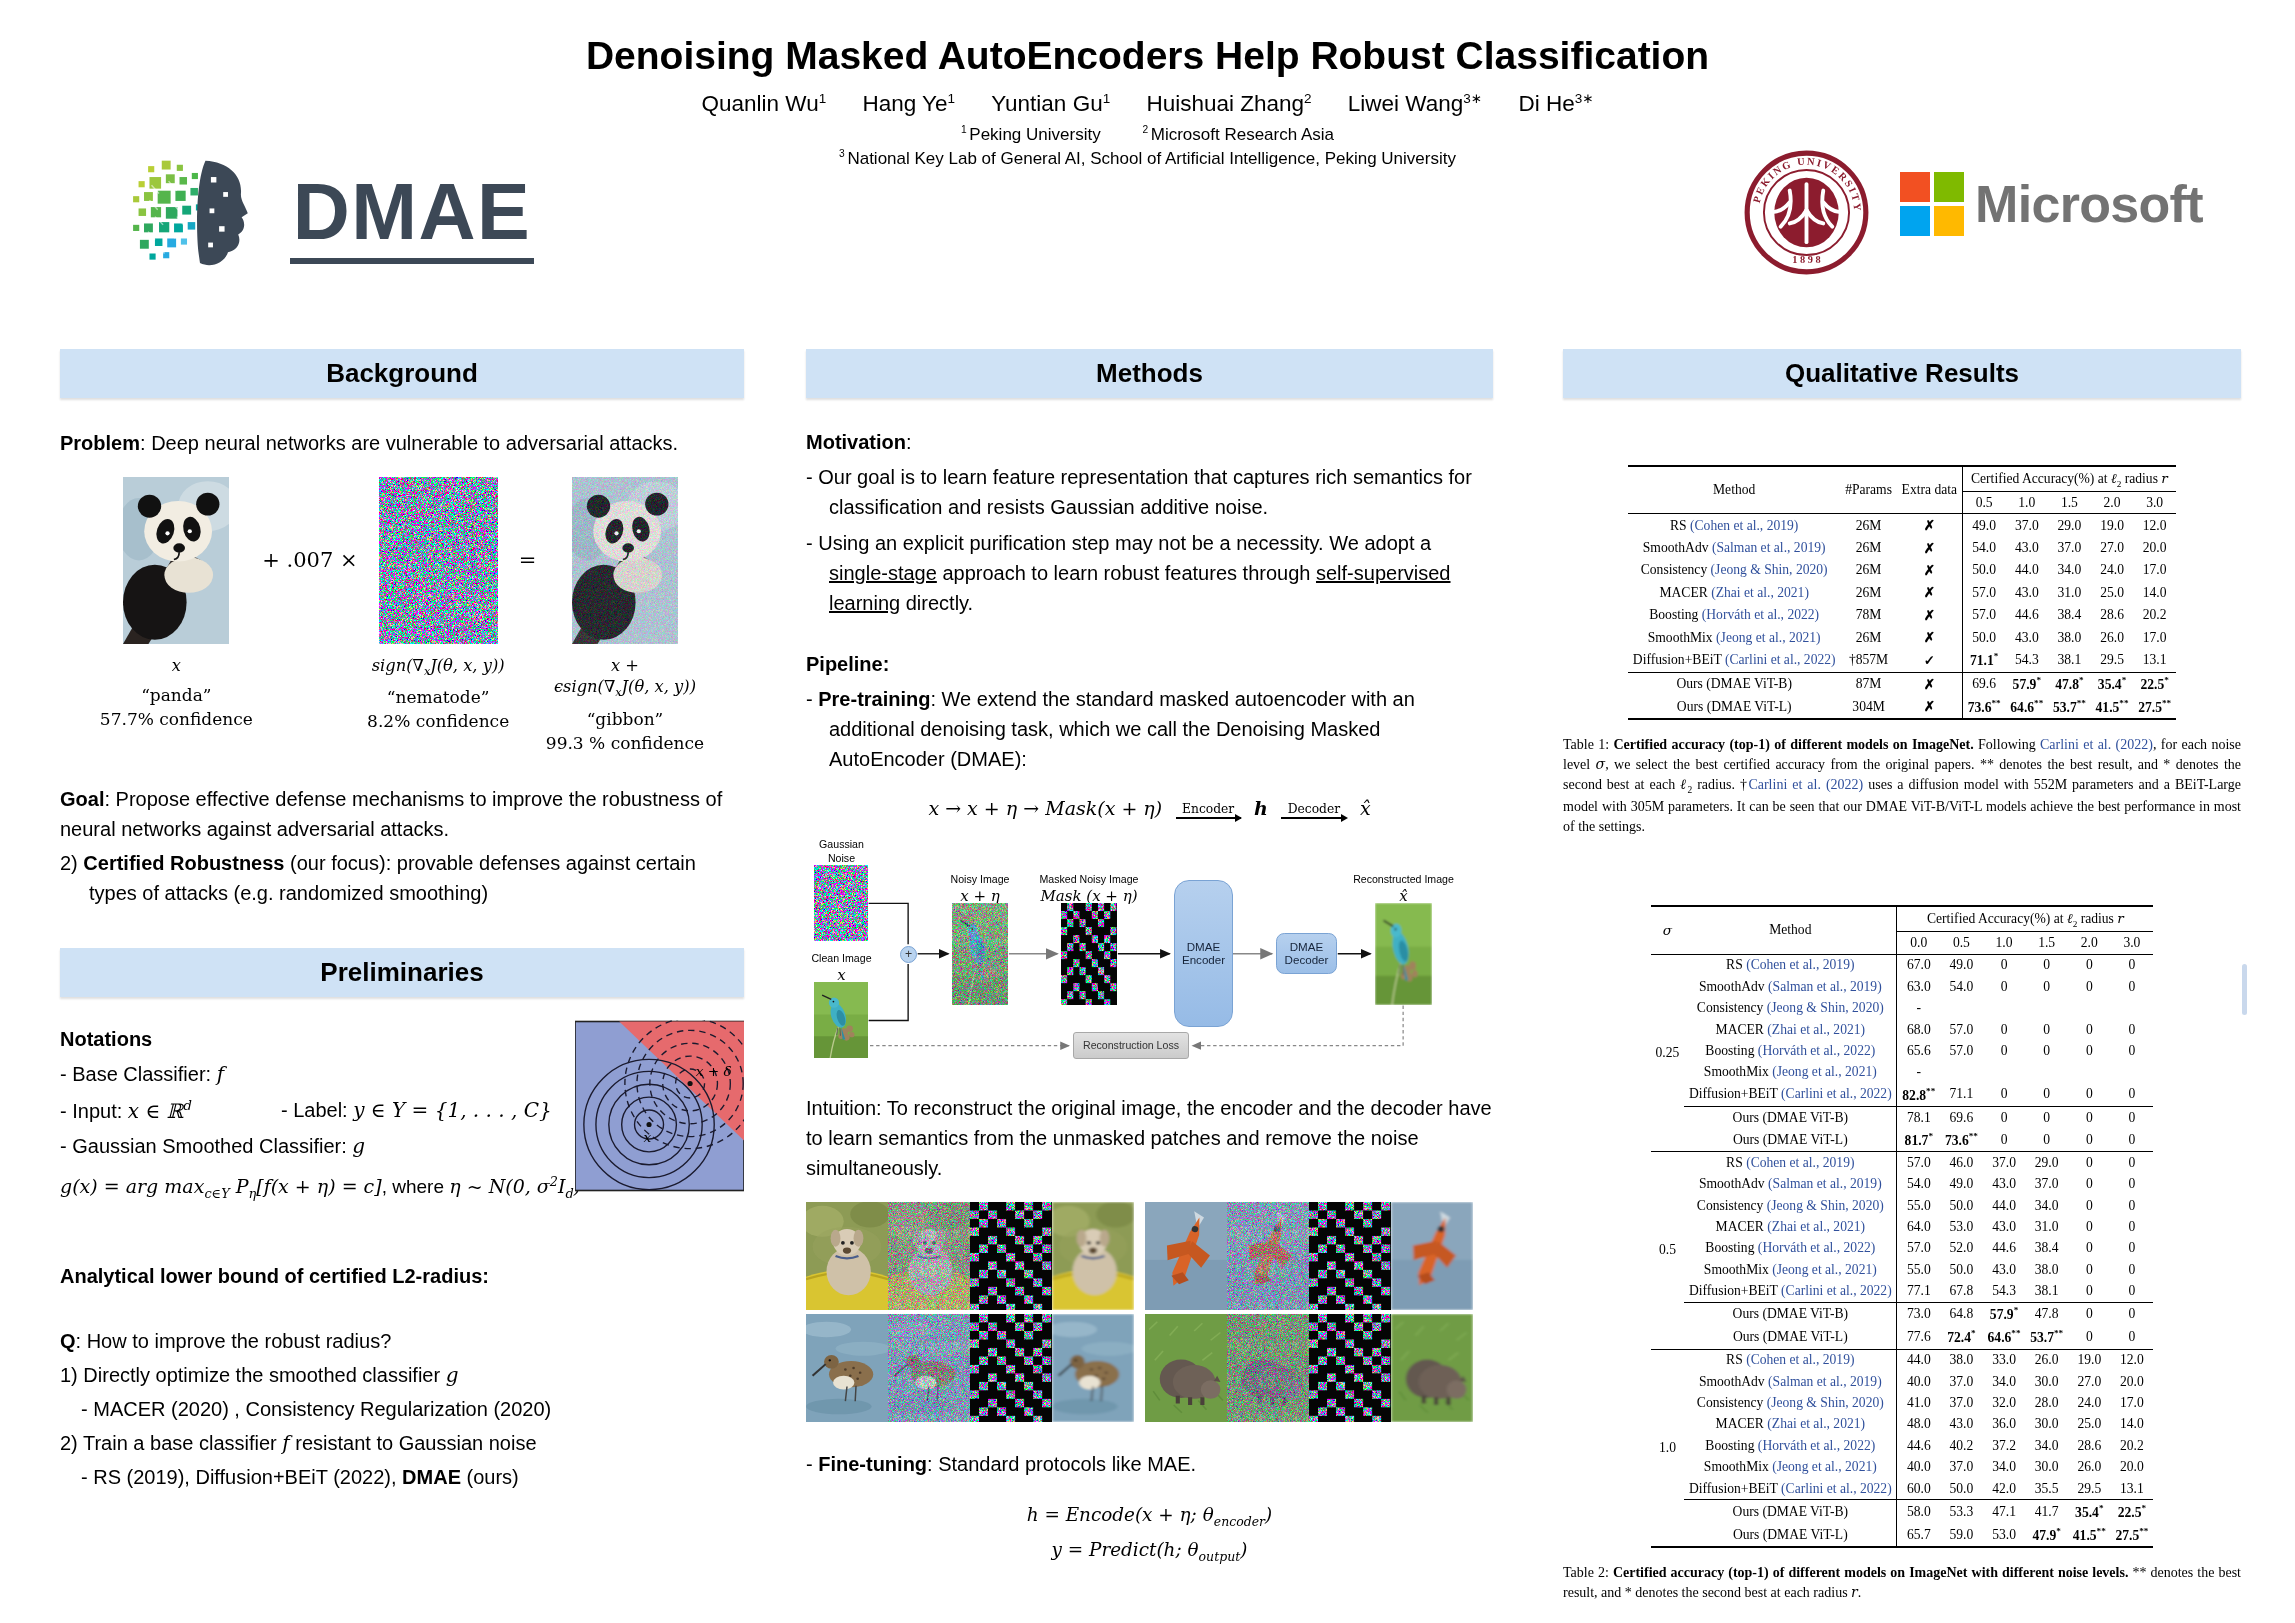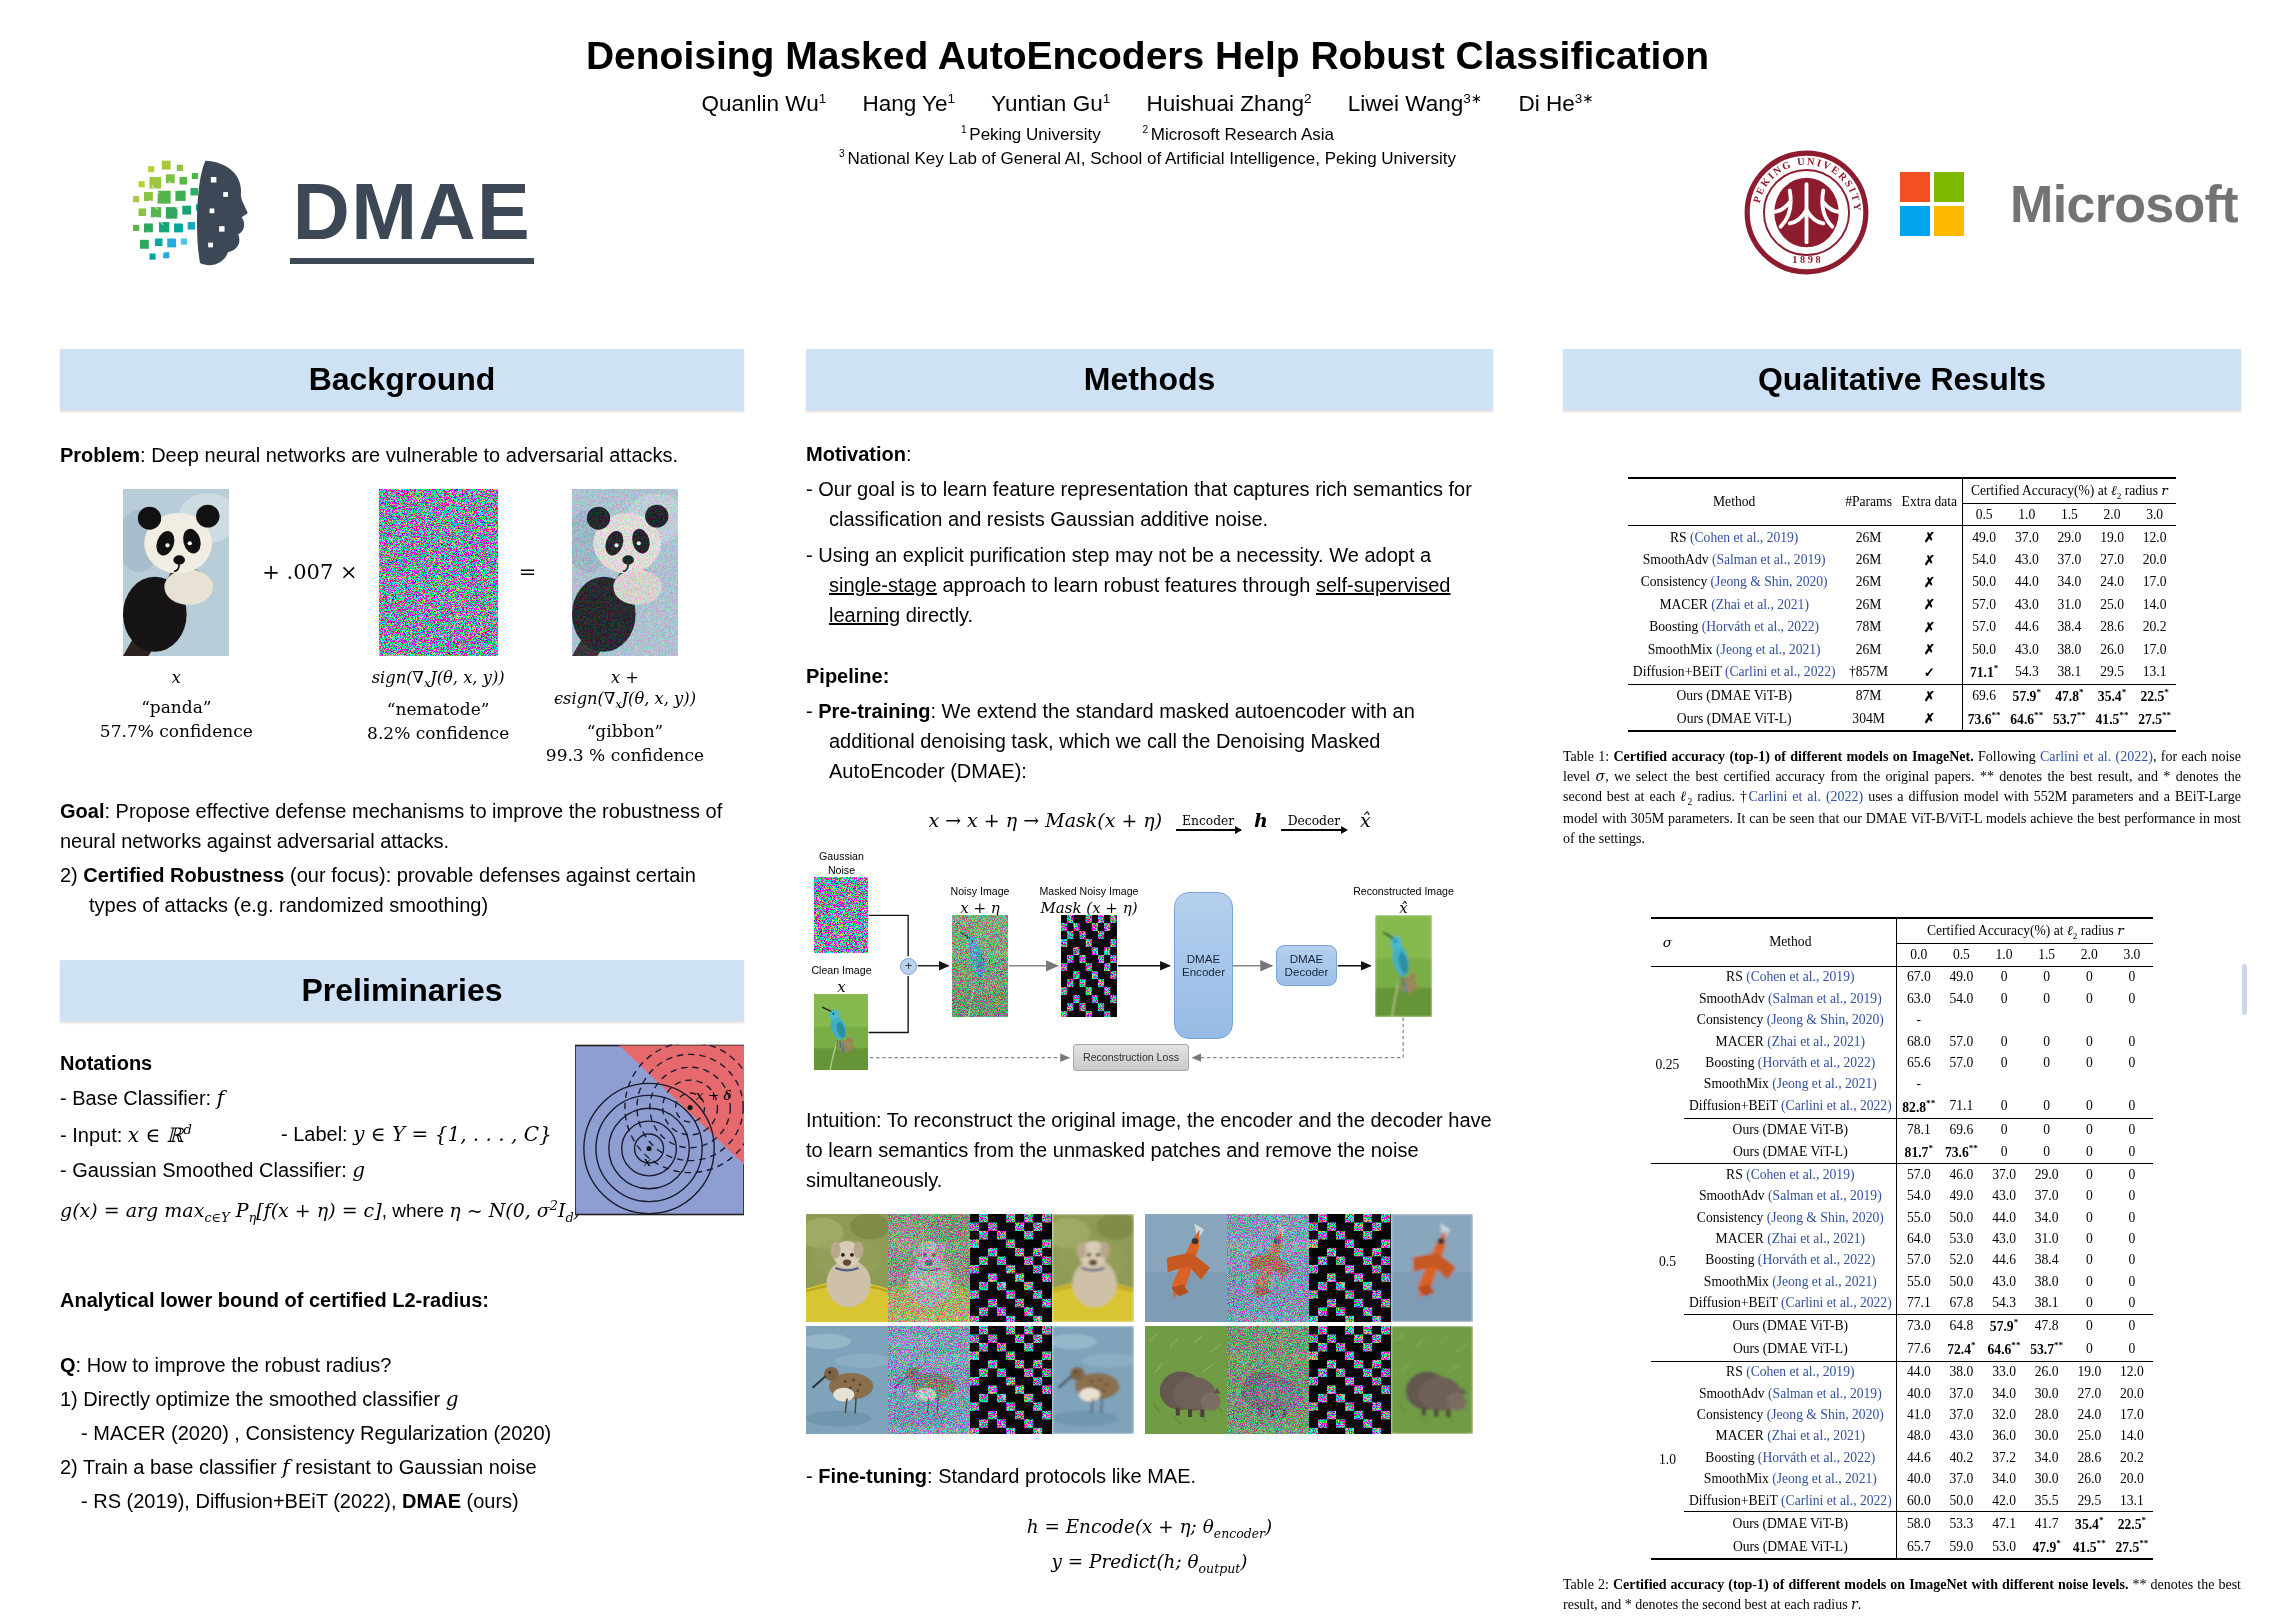--- a/index.html
+++ b/index.html
@@ -19,31 +19,31 @@
   #affil-line1 { top:124px; }
   #affil-line2 { top:148px; }
   .affil-line sup { font-size:60%; margin-right:2.7px; }
   .affil-gap { display:inline-block; width:37px; }
 
   
   #iclr-logo { position:absolute; left:129px; top:151px; display:flex; align-items:center; }
   #iclr-text { font-size:79px; font-weight:bold; color:#3c4856; line-height:1;
     border-bottom:6.1px solid #3c4856; padding:0 2.7px 6.8px 2.7px; letter-spacing:1.4px; margin-left:4.1px; }
   #pku-seal { position:absolute; left:1742px; top:148px; }
-  #ms-logo { position:absolute; left:1900px; top:172px; display:flex; align-items:center;gap:35px; }
+  #ms-logo { position:absolute; left:1900px; top:172px; display:flex; align-items:center; }
   #ms-squares { display:grid; grid-template-columns:30px 30px; grid-template-rows:30px 30px; gap:4.1px; }
   #ms-text { font-size:52px; font-weight:600; color:#737373; margin-left:11px; letter-spacing:-0.7px; }
 
   
   .col { position:absolute; top:349px; }
   #col1 { left:60px;  width:684px; }
   #col2 { left:806px; width:687px; }
   #col3 { left:1563px; width:678px; }
-  .band { height:61px; background:#cfe2f5; display:flex; align-items:center; justify-content:center;
-    font-size:32px; font-weight:bold; box-shadow:0 2px 2px rgba(0,0,0,.13); }
+  .band { height:49px; background:#cfe2f5; display:flex; align-items:center; justify-content:center;
+    font-size:26px; font-weight:bold; box-shadow:0 2px 2px rgba(0,0,0,.13); }
   .body-text { font-size:20px; line-height:1.5; }
   .mi { font-family:"DejaVu Serif","Liberation Serif",serif; font-style:italic; }
   sub,sup { font-size:68%; }
 
   
   #problem-line { margin-top:30px; }
   #panda-fig { margin-top:19px; display:flex; justify-content:center; align-items:flex-start; gap:9.5px; }
   .figcol { text-align:center; }
   .figcol .tile-img { display:block; margin:0 auto 11px auto; }
   .figop { font-family:"DejaVu Serif",serif; font-size:21px; margin-top:71px; white-space:nowrap; }

